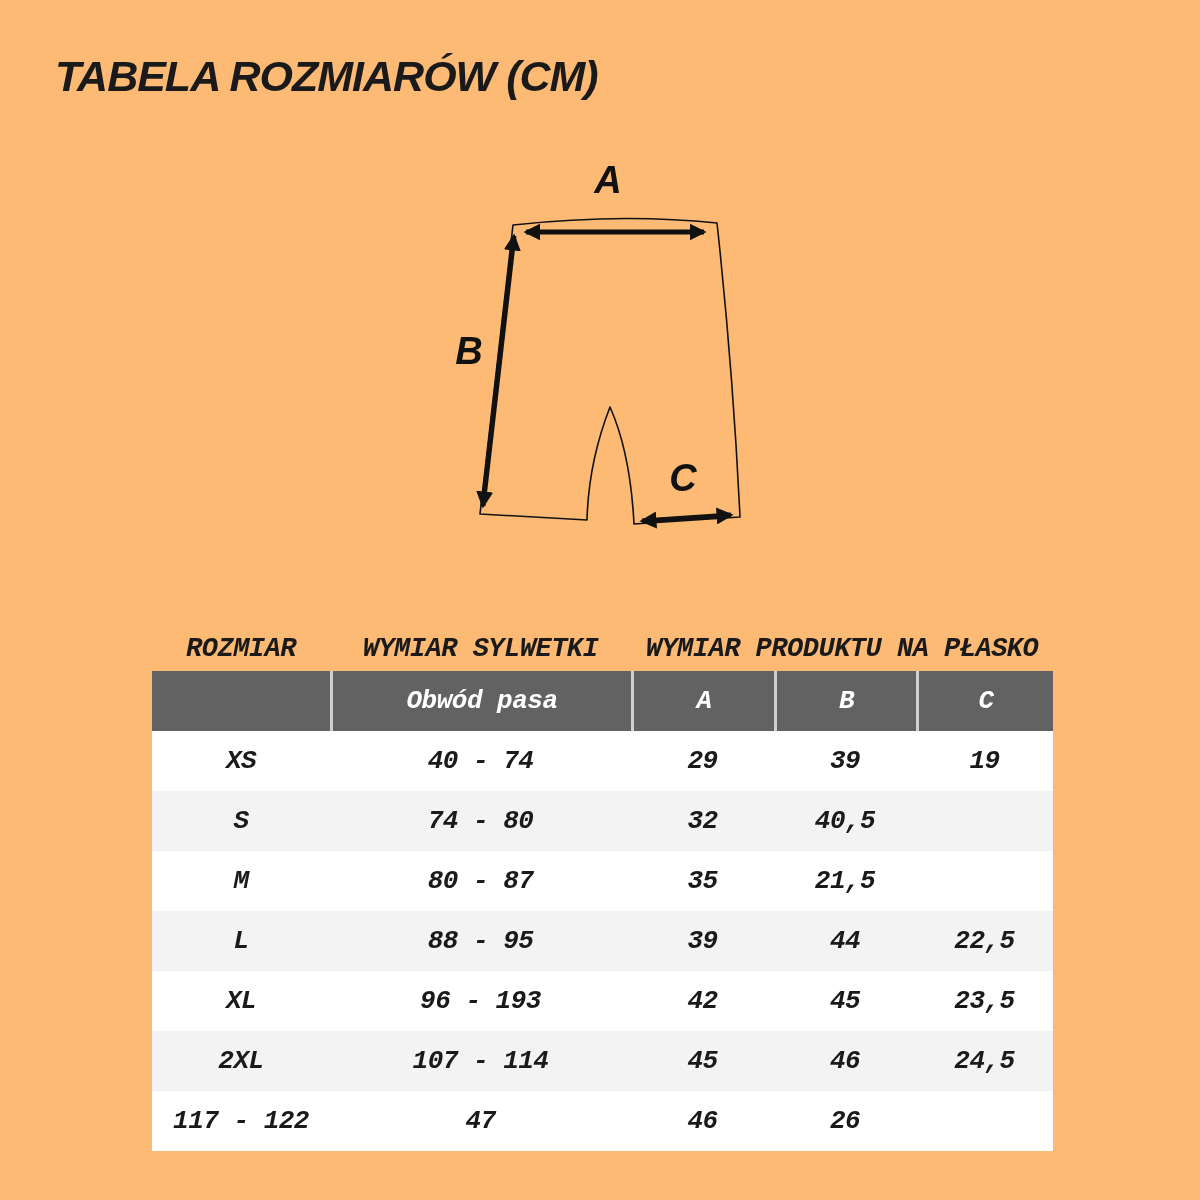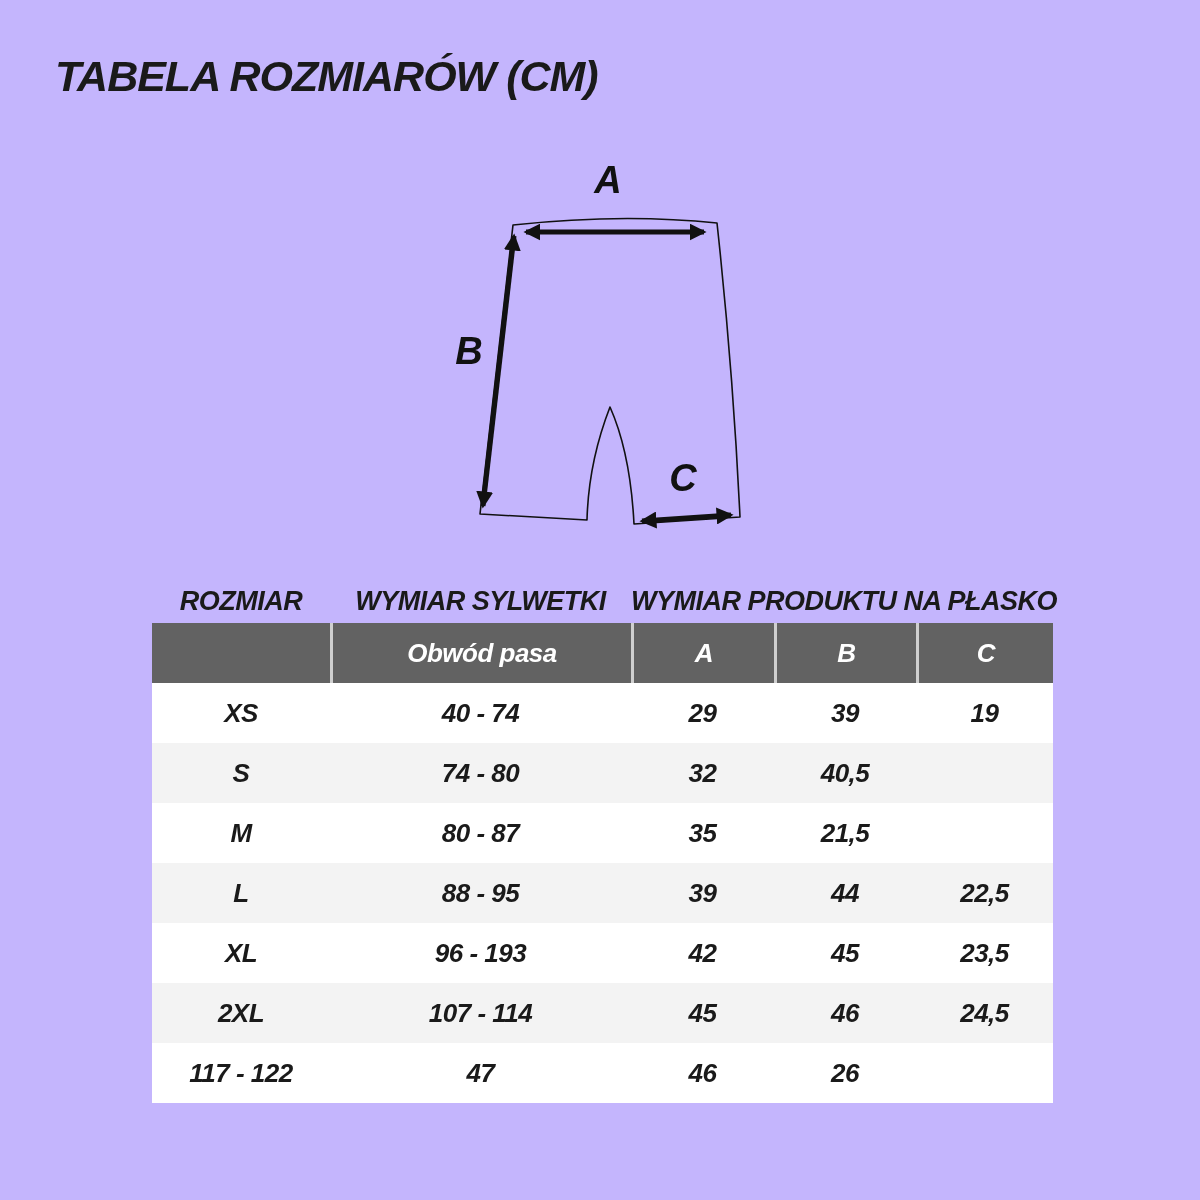--- a/index.html
+++ b/index.html
@@ -5,21 +5,21 @@
   html, body {
     margin: 0;
     padding: 0;
     background: #ffffff;
     font-family: "Liberation Sans", sans-serif;
   }
   .page {
     position: relative;
     width: 1200px;
     height: 1200px;
-    background: #c4b5fd;
+    background: #fdba74;
     overflow: hidden;
     font-style: italic;
     font-weight: bold;
     color: #1a1a1a;
   }
   .title {
     position: absolute;
     left: 55px;
     top: 52px;
     font-size: 43px;
@@ -37,22 +37,23 @@
     font-family: "Liberation Sans", sans-serif;
     font-style: italic;
     font-weight: bold;
     fill: #111111;
     font-size: 38px;
     text-anchor: middle;
   }
   .table-wrap {
     position: absolute;
     left: 152px;
-    top: 579px;
+    top: 627px;
     width: 901px;
+    font-family: Liberation Mono, monospace;
   }
   .group-headers {
     display: grid;
     grid-template-columns: 178px 301px 422px;
     height: 44px;
     align-items: center;
   }
   .group-headers > div {
     text-align: center;
     font-size: 27px;

